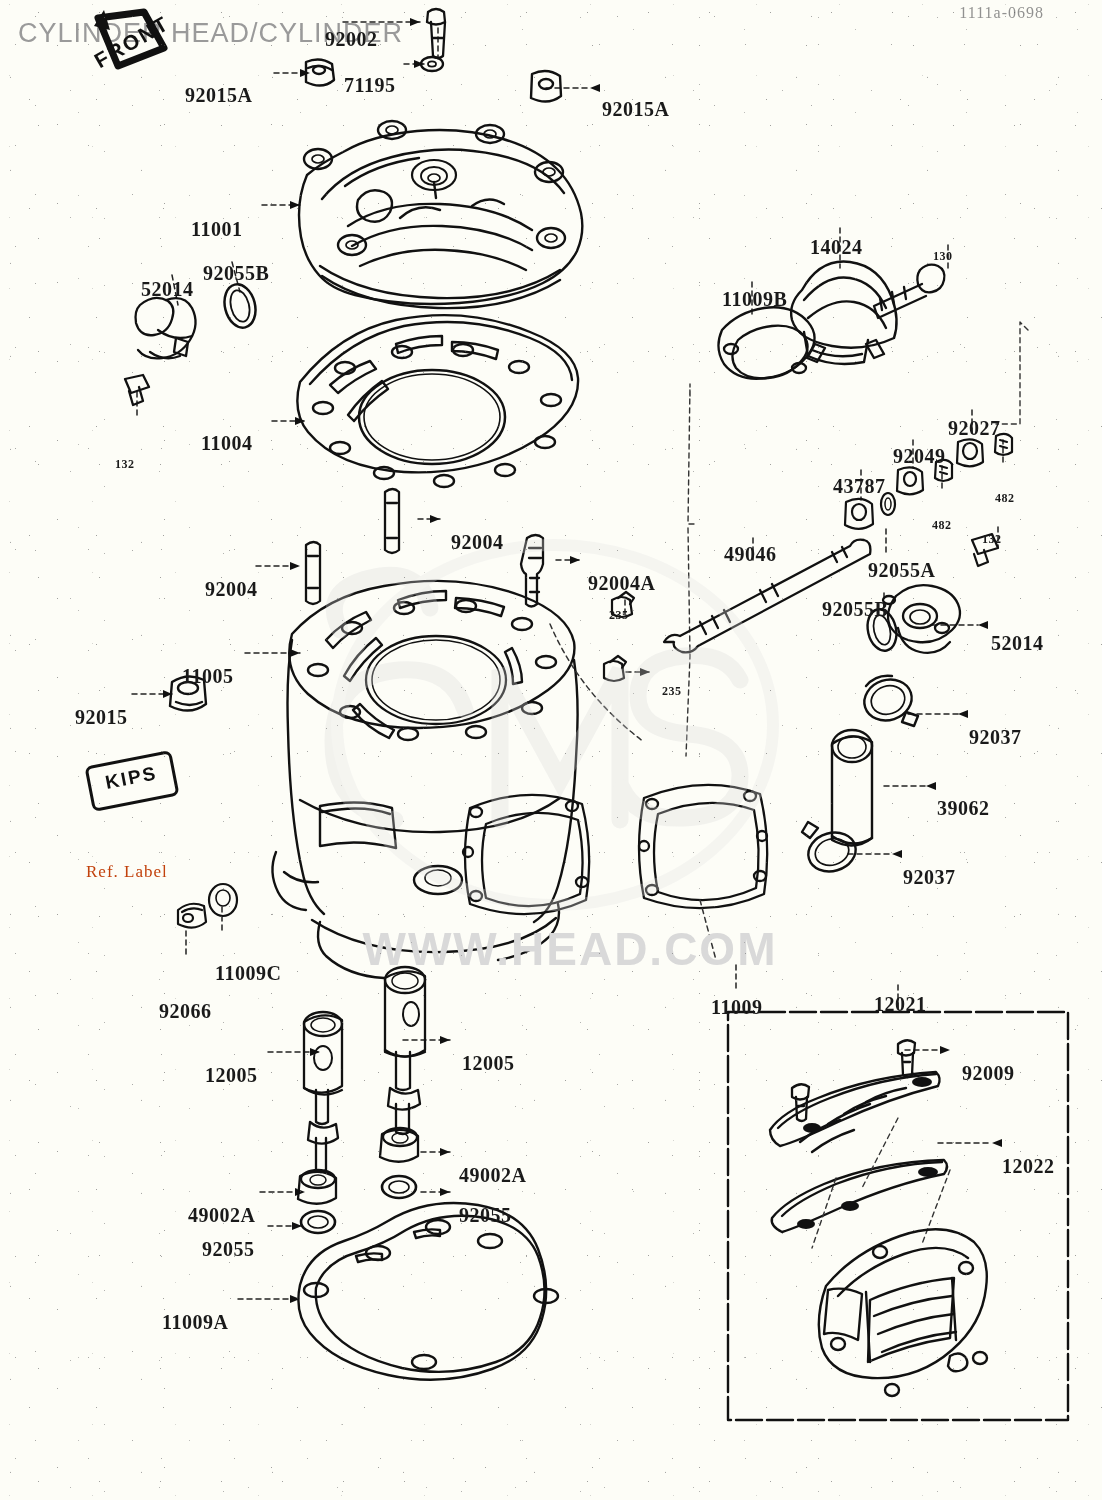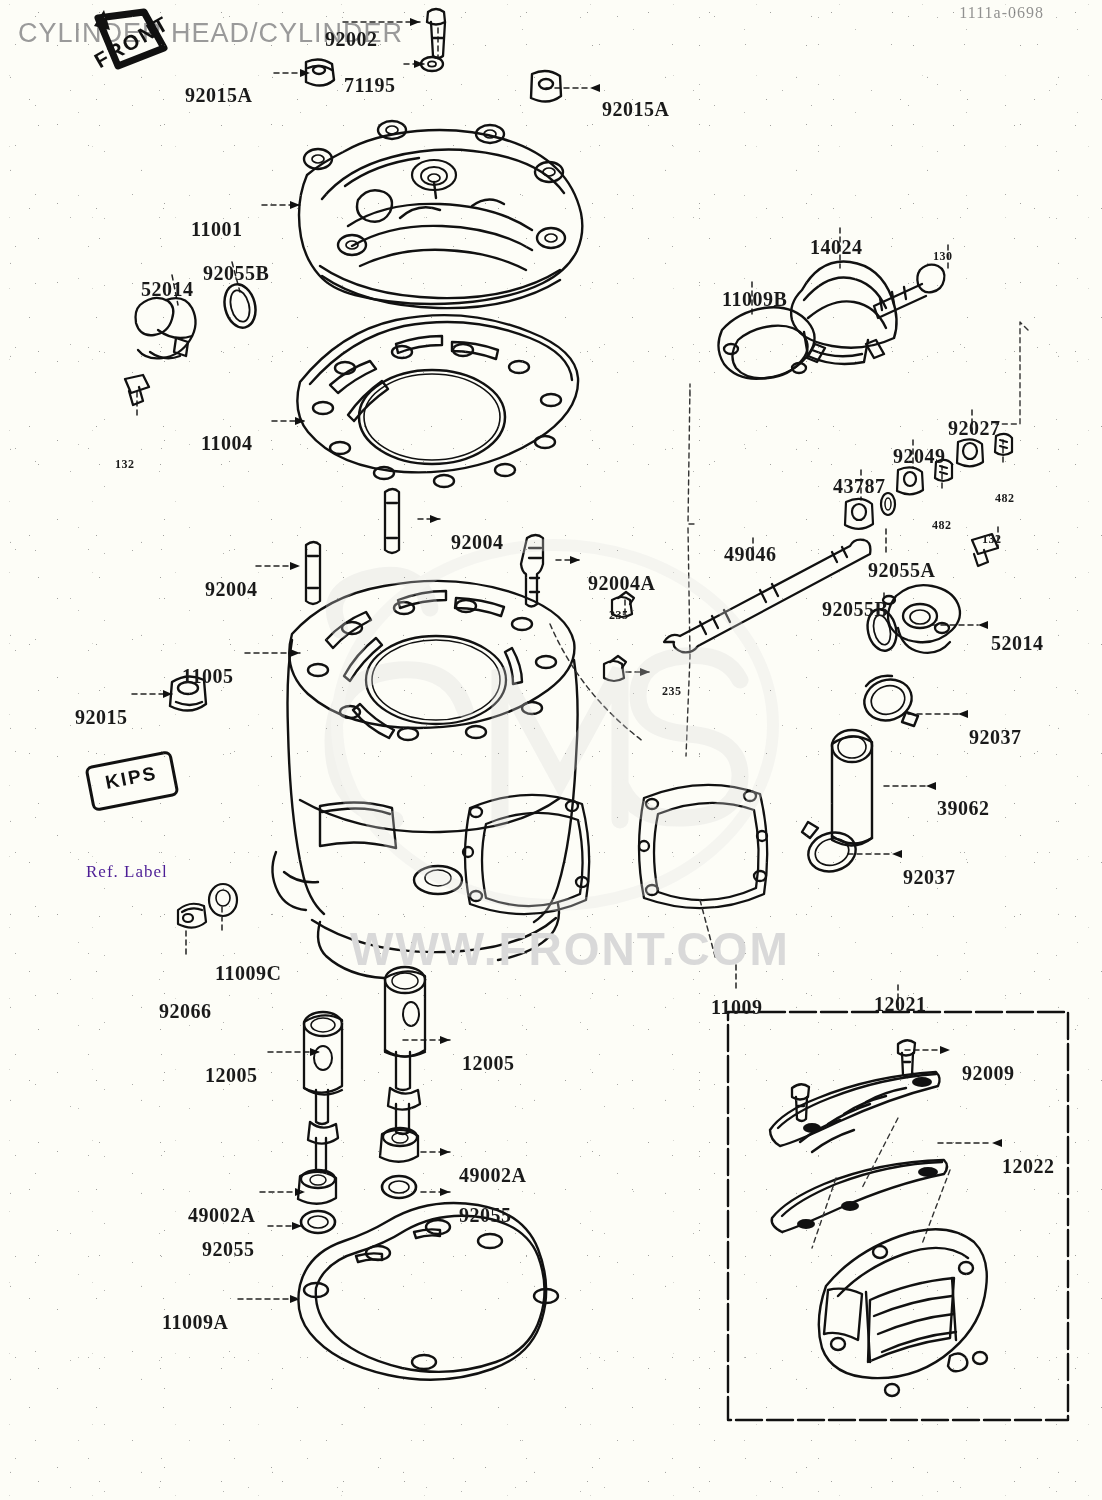--- a/index.html
+++ b/index.html
@@ -36,21 +36,21 @@
     position:absolute;left:18px;top:18px;font-size:27px;color:#9a9a9a;
     font-family:"Liberation Sans",sans-serif;font-weight:400;letter-spacing:1px;
     white-space:nowrap;
   }
   #code{
     position:absolute;right:58px;top:4px;font-family:"Liberation Serif",serif;
     font-size:16px;color:#6e6e6e;letter-spacing:1px;opacity:.75;
   }
   #reflabel{
     position:absolute;left:86px;top:862px;font-family:"Liberation Serif",serif;
-    font-size:17px;color:#4c1d95;letter-spacing:1px;
+    font-size:17px;color:#c2410c;letter-spacing:1px;
   }
   #footer{
     position:absolute;left:0;right:0;top:1438px;text-align:center;
     font-family:"Liberation Sans",sans-serif;font-weight:700;
     font-size:35px;color:#c7101b;letter-spacing:.5px;
   }
   
   #wm{position:absolute;left:300px;top:520px;width:520px;height:500px;
       pointer-events:none;opacity:.30;}
   #wmtxt{position:absolute;left:290px;top:922px;width:560px;text-align:center;
@@ -575,21 +575,21 @@
   <svg id="wm" viewBox="0 0 520 500" xmlns="http://www.w3.org/2000/svg">
     <g fill="none" stroke="#d9d9d9" stroke-width="17" stroke-linecap="round">
       <path d="M40 110 q-20 -40 30 -52 q50 -12 60 30"></path>
       <path d="M95 300 q-62 -10 -62 -78 q0 -66 66 -72 q52 -4 66 40"></path>
       <path d="M200 300 l0 -150 l60 110 l60 -110 l0 150"></path>
       <path d="M440 160 q-14 -28 -56 -24 q-46 4 -46 40 q0 34 50 38
                 q52 4 52 42 q0 40 -56 42 q-48 2 -62 -30"></path>
     </g>
     <ellipse cx="255" cy="205" rx="218" ry="180" fill="none" stroke="#e3e3e3" stroke-width="12"></ellipse>
   </svg>
-  <div id="wmtxt">WWW.FRONT.COM</div>
+  <div id="wmtxt">WWW.HEAD.COM</div>
 
   <div id="title">CYLINDER HEAD/CYLINDER</div>
   <div id="code">1111a-0698</div>
 
   <div id="front">
     <svg viewBox="0 0 86 80" xmlns="http://www.w3.org/2000/svg">
       <g fill="none" stroke="#111" stroke-width="7" stroke-linecap="round" stroke-linejoin="round">
         <path d="M10 14 L56 8 L76 44 L30 62 Z"></path>
       </g>
       <path d="M16 6 L6 22 L22 26 Z" fill="#111"></path>

